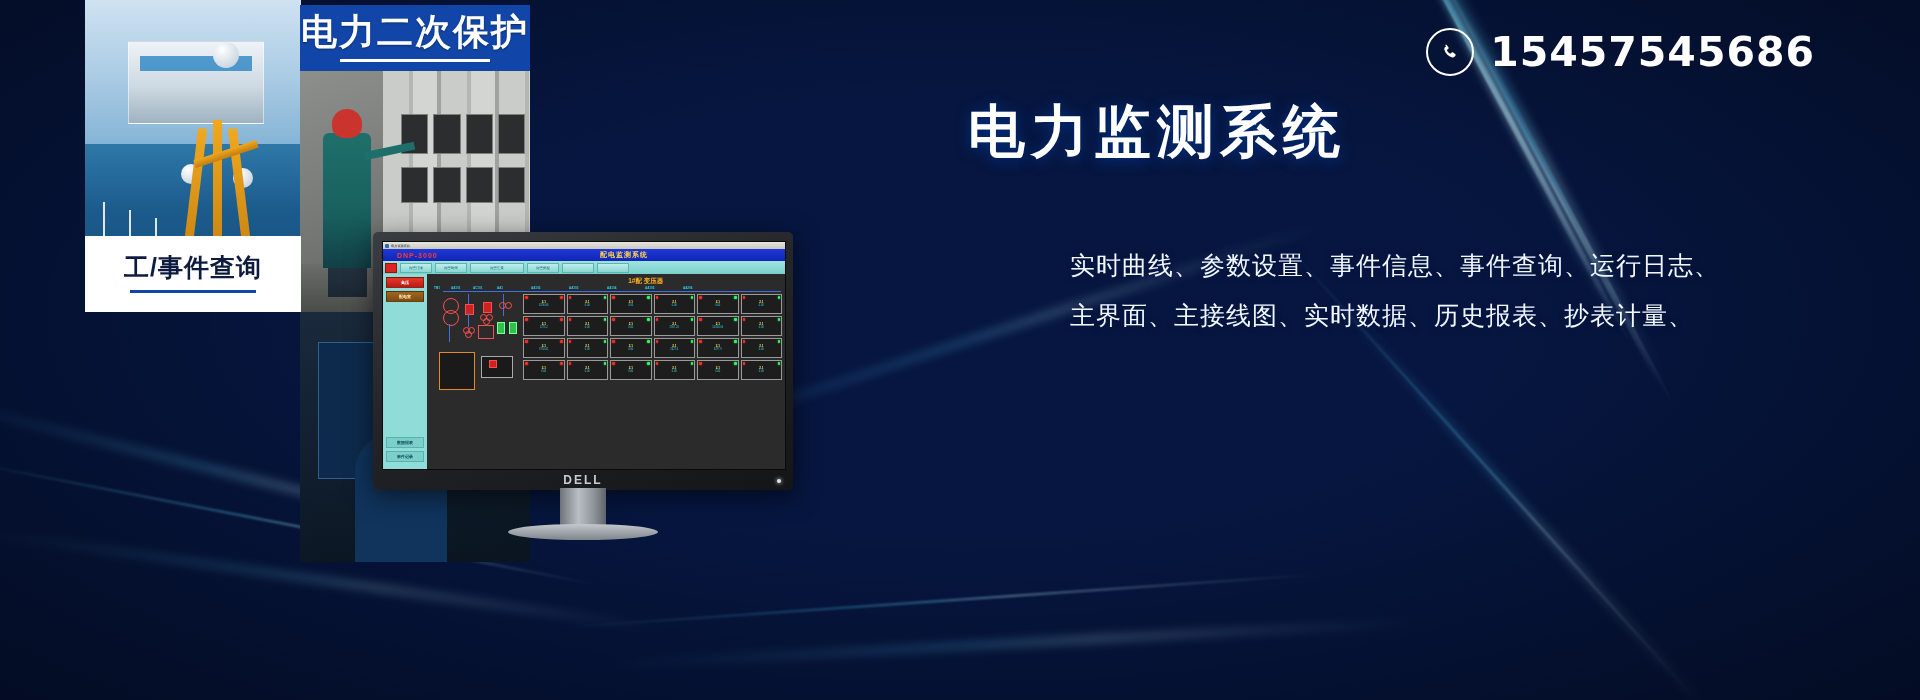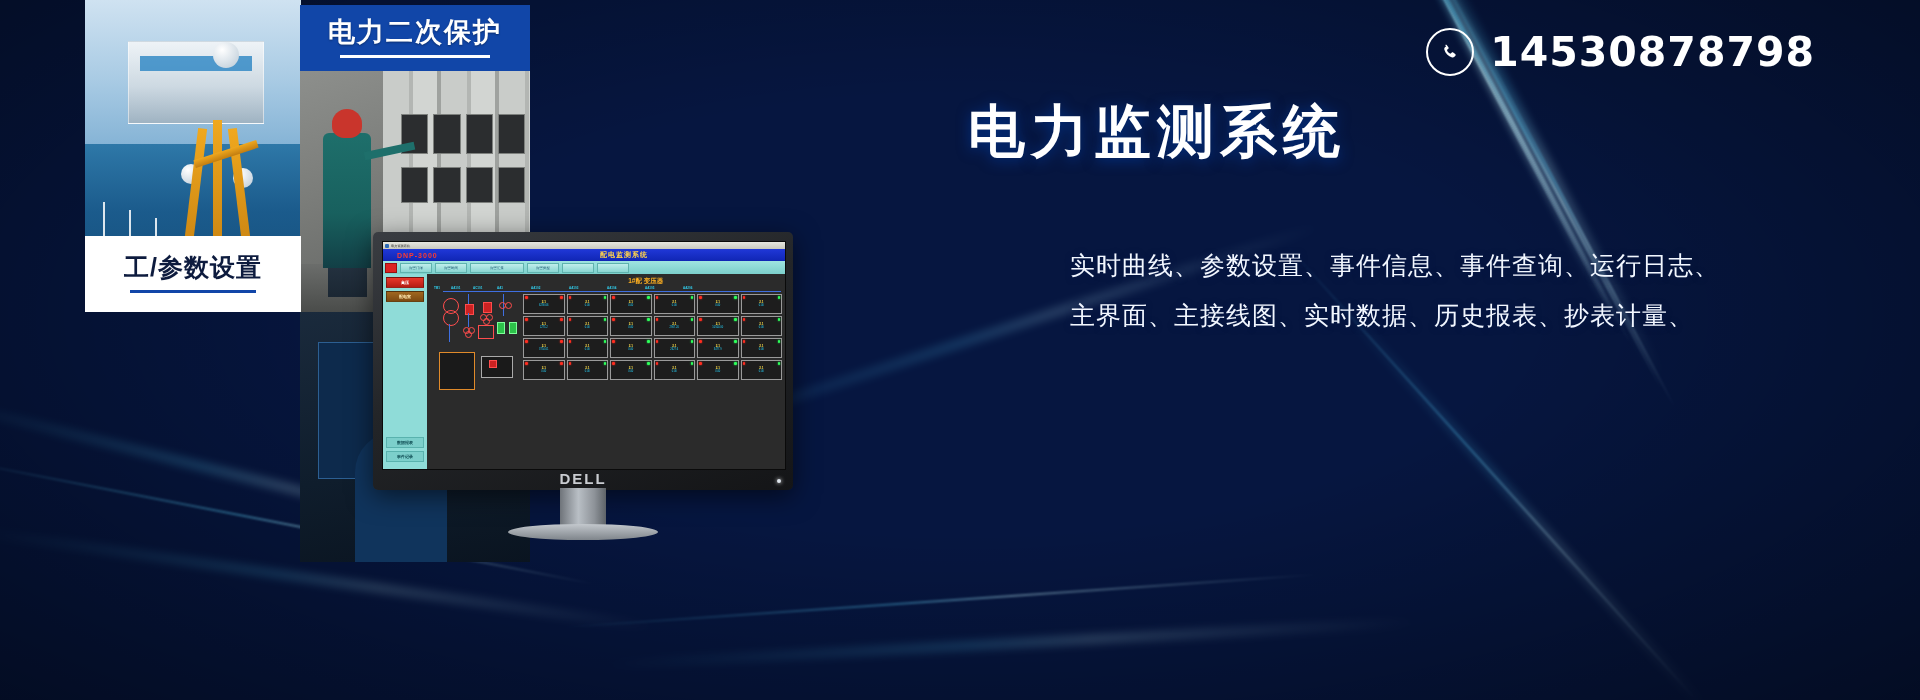--- a/index.html
+++ b/index.html
@@ -78,21 +78,21 @@
     border-radius:40px 40px 0 0;}
   
   .label-card{
     position:absolute;display:flex;flex-direction:column;align-items:center;justify-content:center;
   }
   .label-blue{
     left:300px;top:5px;width:230px;height:66px;
     background:#1146a8;
   }
   .label-blue .ltxt{
-    color:#ffffff;font-size:27px;font-weight:700;letter-spacing:2px;line-height:1;
+    color:#ffffff;font-size:36px;font-weight:700;letter-spacing:2px;line-height:1;
     text-shadow:0 1px 2px rgba(0,0,0,.35);
   }
   .label-blue .lrule{
     width:150px;height:3px;background:#ffffff;margin-top:9px;
   }
   .label-white{
     left:85px;top:236px;width:216px;height:76px;
     background:#ffffff;
   }
   .label-white .ltxt{
@@ -108,21 +108,21 @@
     background:linear-gradient(160deg,#3a3d42 0%,#232528 45%,#141517 100%);
     border-radius:5px;padding:9px 9px 22px 9px;box-sizing:border-box;
     box-shadow:0 6px 26px rgba(0,0,0,.55);
   }
   .mon-screen{
     position:relative;width:100%;height:100%;background:#2e2e2e;overflow:hidden;
     border:1px solid #0a0a0a;
   }
   .mon-brand{
     position:absolute;left:0;right:0;bottom:3px;text-align:center;
-    color:#c9ccd1;font-size:15px;letter-spacing:2px;font-weight:700;
+    color:#c9ccd1;font-size:12px;letter-spacing:2px;font-weight:700;
   }
   .mon-led{position:absolute;right:12px;bottom:7px;width:4px;height:4px;border-radius:50%;
     background:#dfe6ec;box-shadow:0 0 4px #fff;}
   .mon-neck{position:absolute;left:50%;top:256px;width:46px;height:44px;margin-left:-23px;
     background:linear-gradient(90deg,#6f747a,#b9bfc5 40%,#8d9298 75%,#5e6368);}
   .mon-base{position:absolute;left:50%;top:292px;width:150px;height:16px;margin-left:-75px;
     border-radius:50%;background:linear-gradient(180deg,#c3c8cd,#7f858b);}
   
   .sc{position:absolute;inset:0;background:#2f2f2f;display:flex;flex-direction:column;font-size:4px;}
   .sc-titlebar{height:7px;background:linear-gradient(180deg,#e7e7e0,#c8c8be);display:flex;align-items:center;gap:2px;padding:0 2px;}
@@ -251,21 +251,21 @@
       <div class="pc-screen"></div>
       <div class="pc-person"></div>
     </div>
 
     <div class="label-card label-blue">
       <div class="ltxt">电力二次保护</div>
       <div class="lrule"></div>
     </div>
 
     <div class="label-card label-white">
-      <div class="ltxt">工/参数设置</div>
+      <div class="ltxt">工/事件查询</div>
       <div class="lrule"></div>
     </div>
   </div>
 
   <div class="monitor">
     <div class="mon-bezel">
       <div class="mon-screen">
         <div class="sc">
 
           <div class="sc-titlebar">
@@ -547,21 +547,21 @@
   </div>
 
   <div class="right">
 
     <div class="phone">
       <div class="phone-ico">
         <svg width="24" height="24" viewBox="0 0 24 24" aria-hidden="true">
           <path d="M7.2 5.2c.5-.5 1.3-.5 1.7.1l1.5 2c.4.5.3 1.2-.2 1.6l-.9.7c-.2.2-.3.5-.2.8.5 1.3 1.6 2.5 2.9 3.2.3.1.6.1.8-.1l.8-.8c.4-.4 1.1-.5 1.6-.1l2 1.4c.6.4.7 1.3.2 1.8l-1 1c-.6.6-1.5.8-2.3.6-3.8-1-6.8-4-7.8-7.8-.2-.8 0-1.7.6-2.3l1.3-1.1z" fill="#ffffff"></path>
         </svg>
       </div>
-      <div class="phone-num">14530878798</div>
+      <div class="phone-num">15457545686</div>
     </div>
 
     <div class="title">电力监测系统</div>
 
     <div class="desc">
       <p>实时曲线、参数设置、事件信息、事件查询、运行日志、</p>
       <p>主界面、主接线图、实时数据、历史报表、抄表计量、</p>
     </div>
   </div>
 </div>

